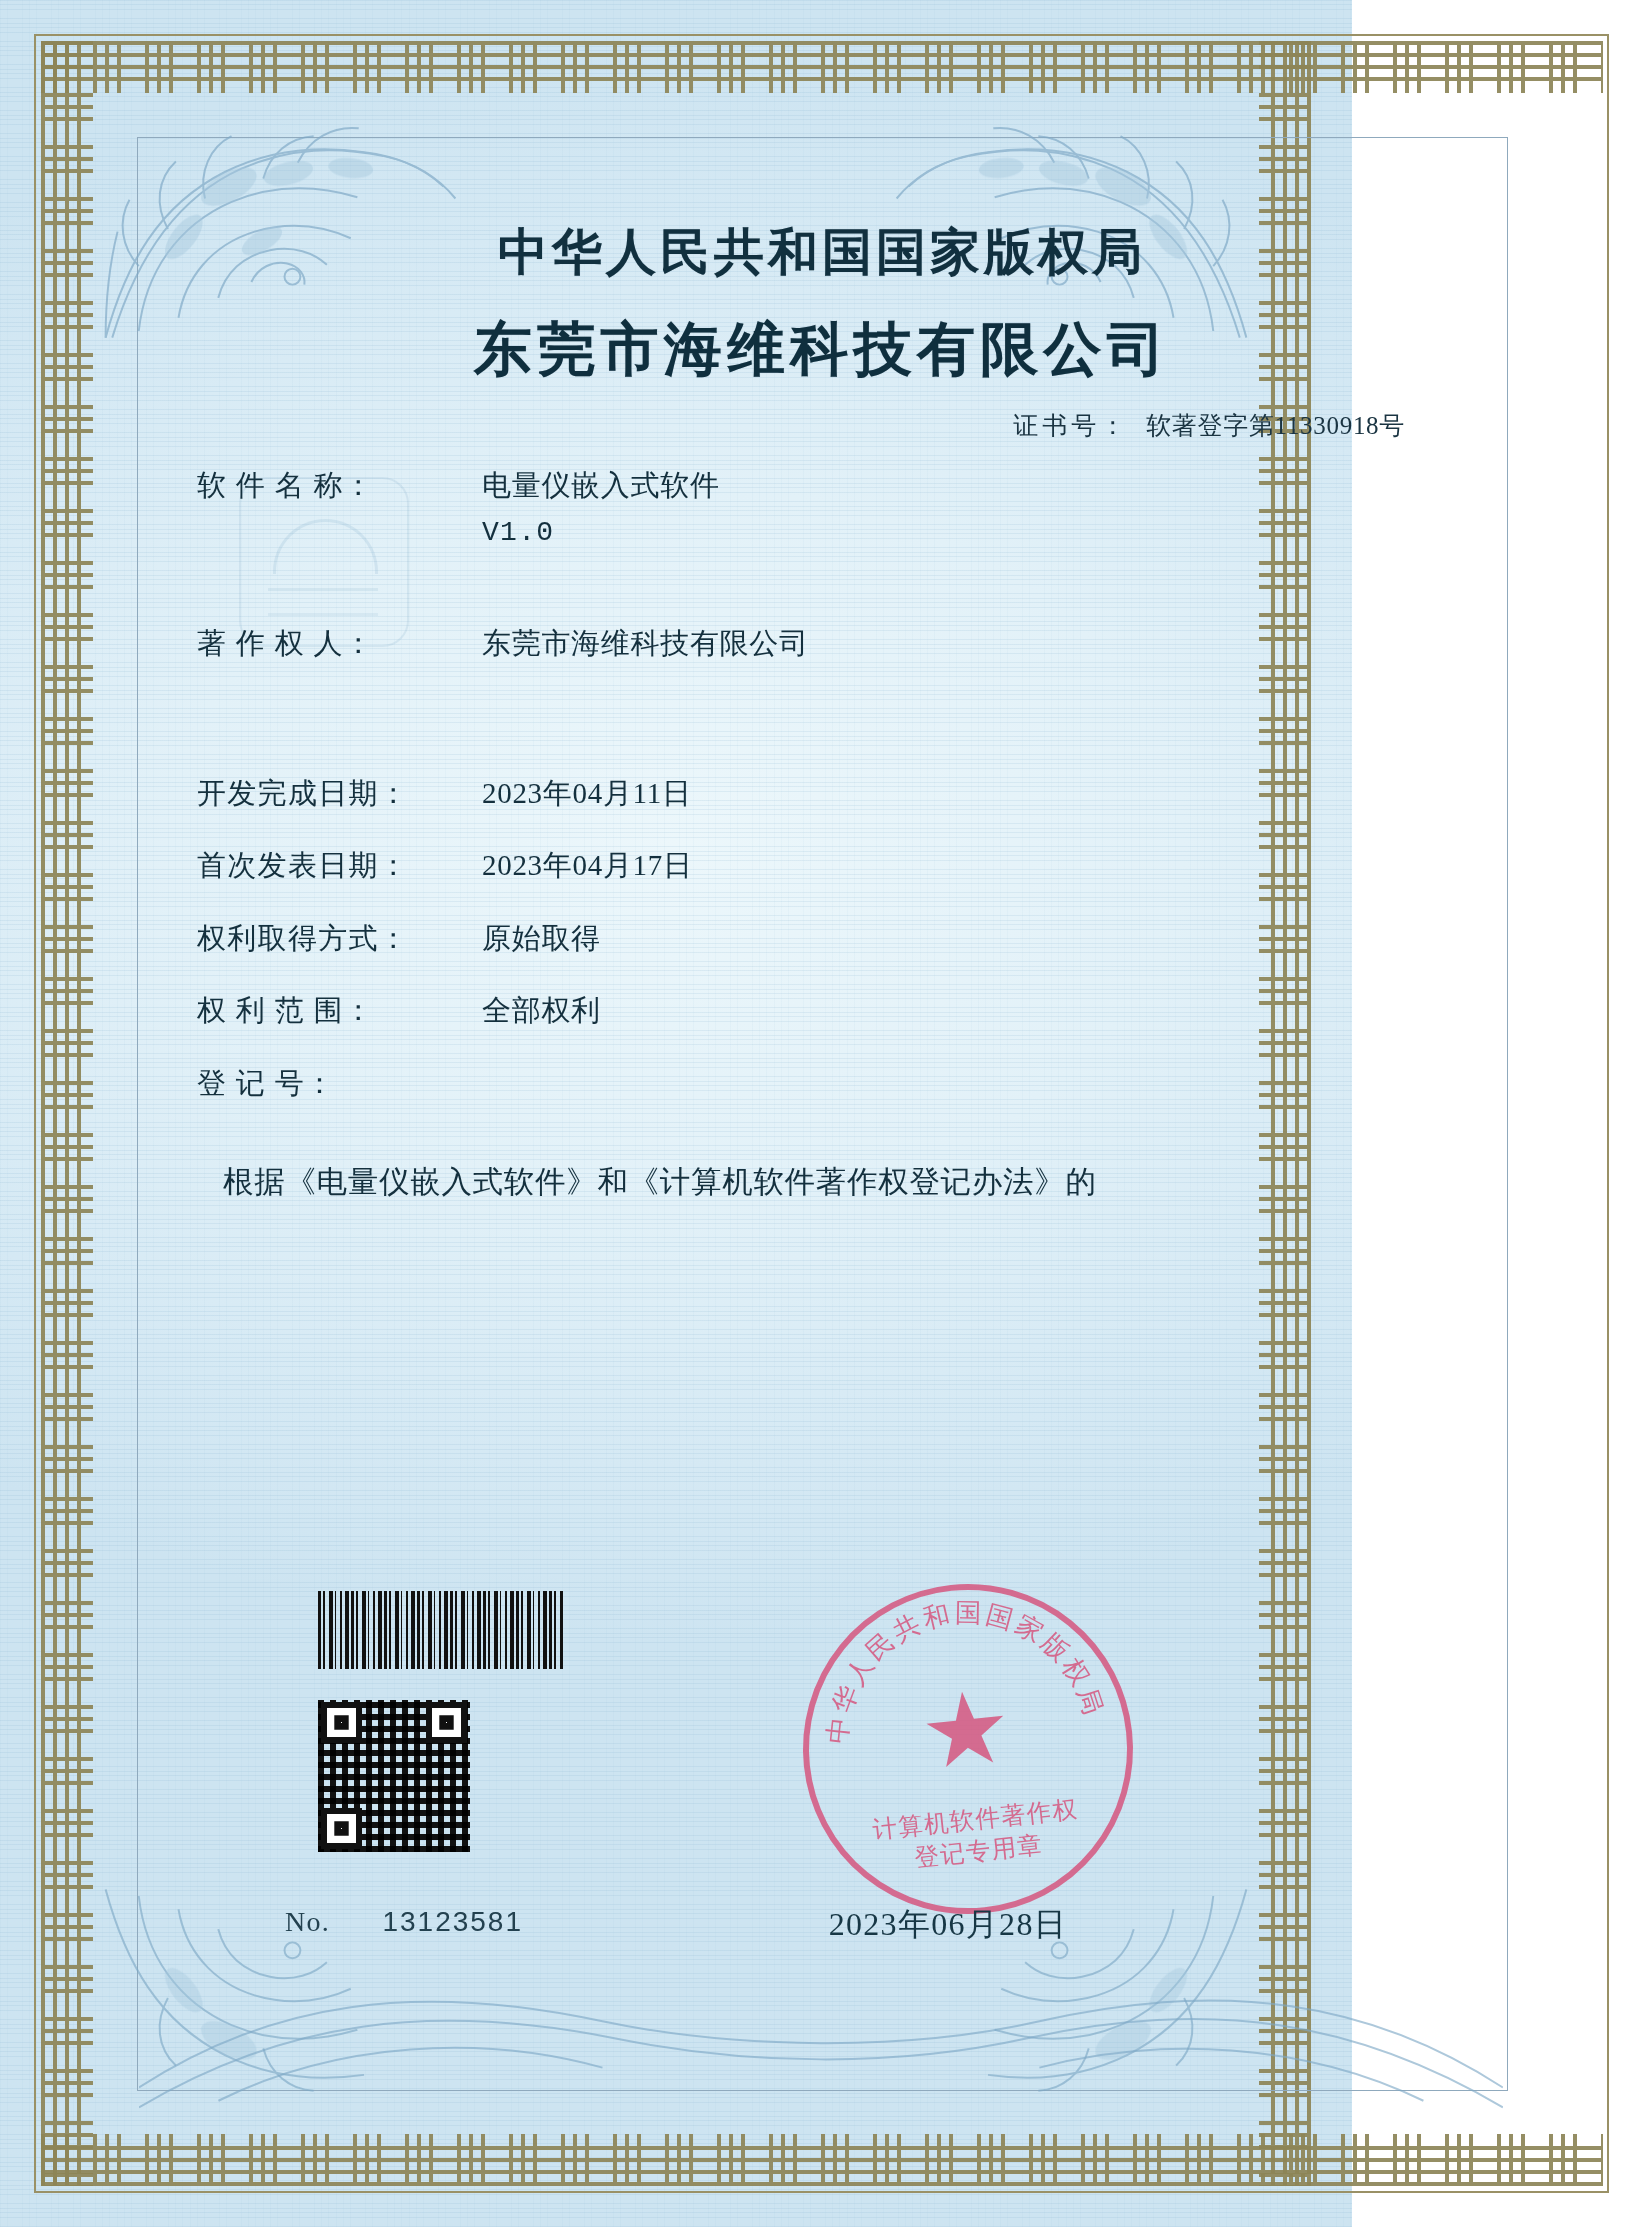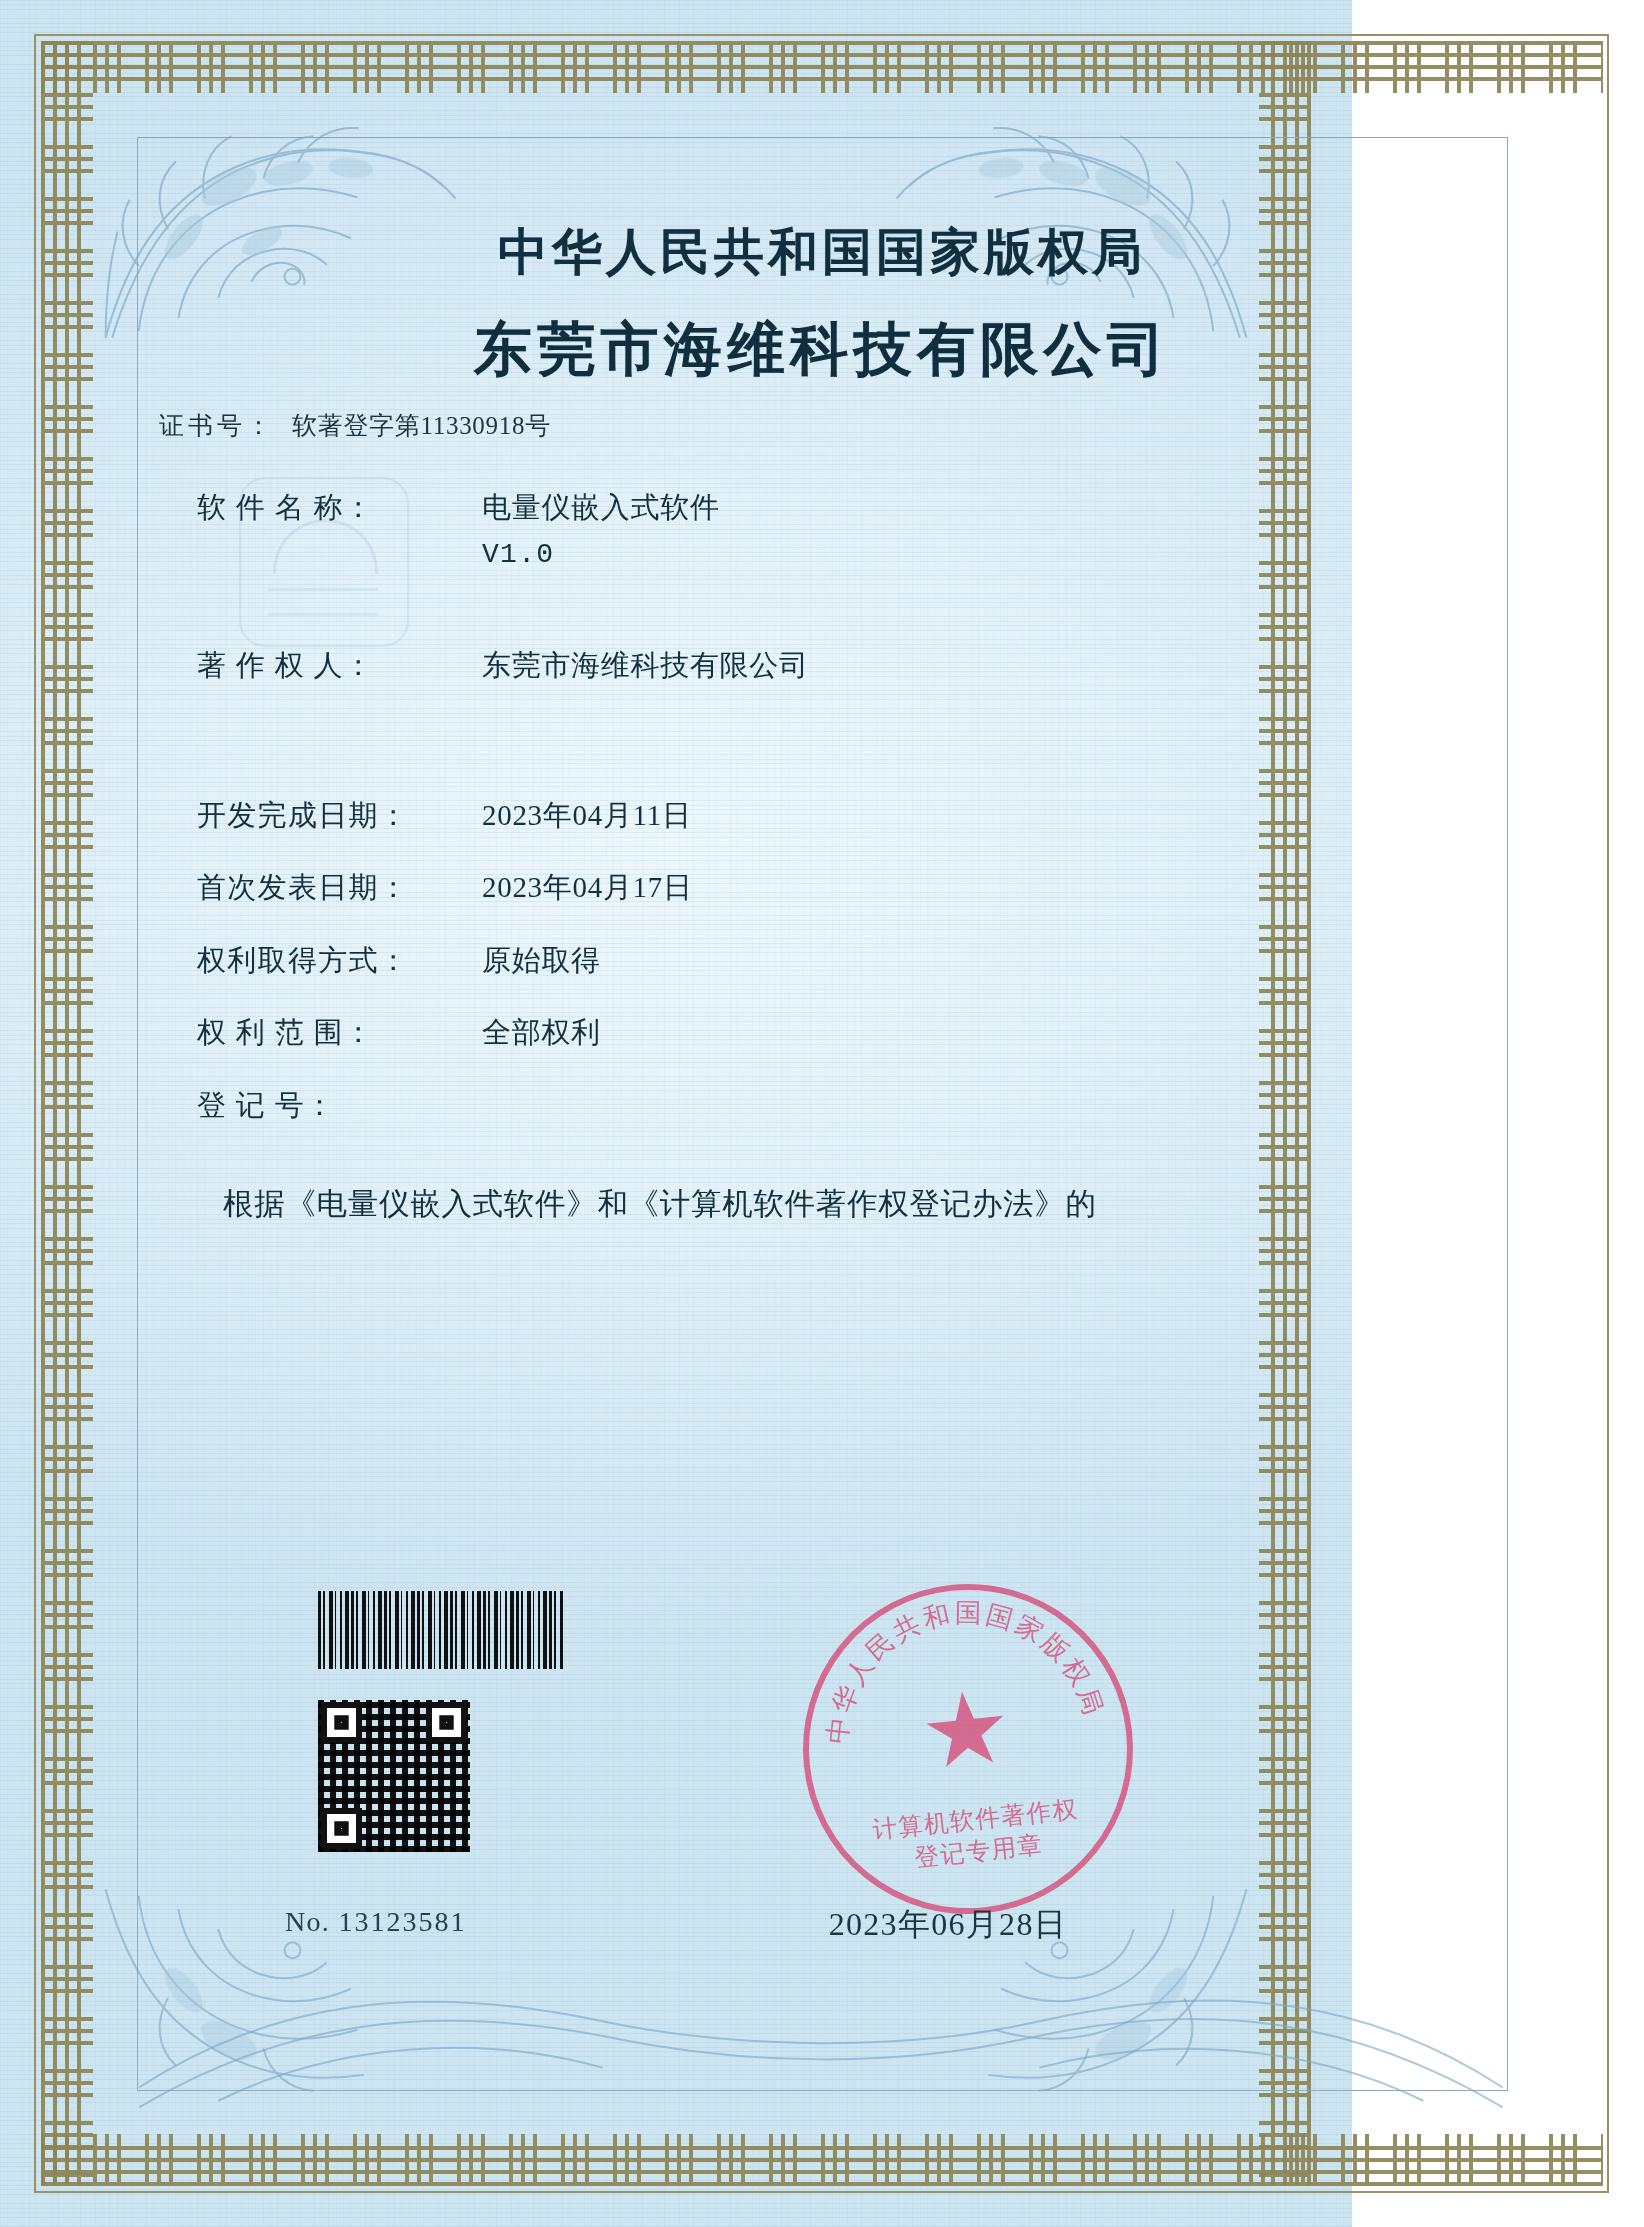--- a/index.html
+++ b/index.html
@@ -155,26 +155,26 @@
     font-family: "DejaVu Serif", "Liberation Serif", serif;
     font-weight: bold;
     font-size: 58px;
     letter-spacing: 5.3px;
     color: #0f2f3e;
     margin-bottom: 20px;
     text-shadow: 0 0 0.7px rgba(10,40,60,.4);
   }
 
   .cert-no-row {
-    text-align: left;
+    text-align: right;
     padding-right: 80px;
     font-size: 25px;
     letter-spacing: 0.7px;
     color: #1a3442;
-    margin-bottom: 44px;
+    margin-bottom: 22px;
   }
   .cert-no-label { letter-spacing: 4px; margin-right: 17px; }
   .cert-no-value { font-family: "Liberation Serif", serif; }
 
   .fields { margin-left: 38px; }
 
   .field-row {
     display: flex;
     align-items: flex-start;
     margin-bottom: 30.5px;
@@ -300,22 +300,23 @@
   .footer-no {
     position: absolute;
     left: 285px;
     top: 1906px;
     font-size: 28px;
     letter-spacing: 1.3px;
     color: #23414f;
     font-family: "Liberation Serif", serif;
   }
   .footer-no .num {
-    font-family: Liberation Serif, serif;
+    font-family: Liberation Sans, sans-serif;
     letter-spacing: 2px;
+    margin-left: 44px;
   }
   .footer-date {
     position: absolute;
     right: 285px;
     top: 1903px;
     font-size: 32px;
     letter-spacing: 1.3px;
     color: #173745;
   }
 

